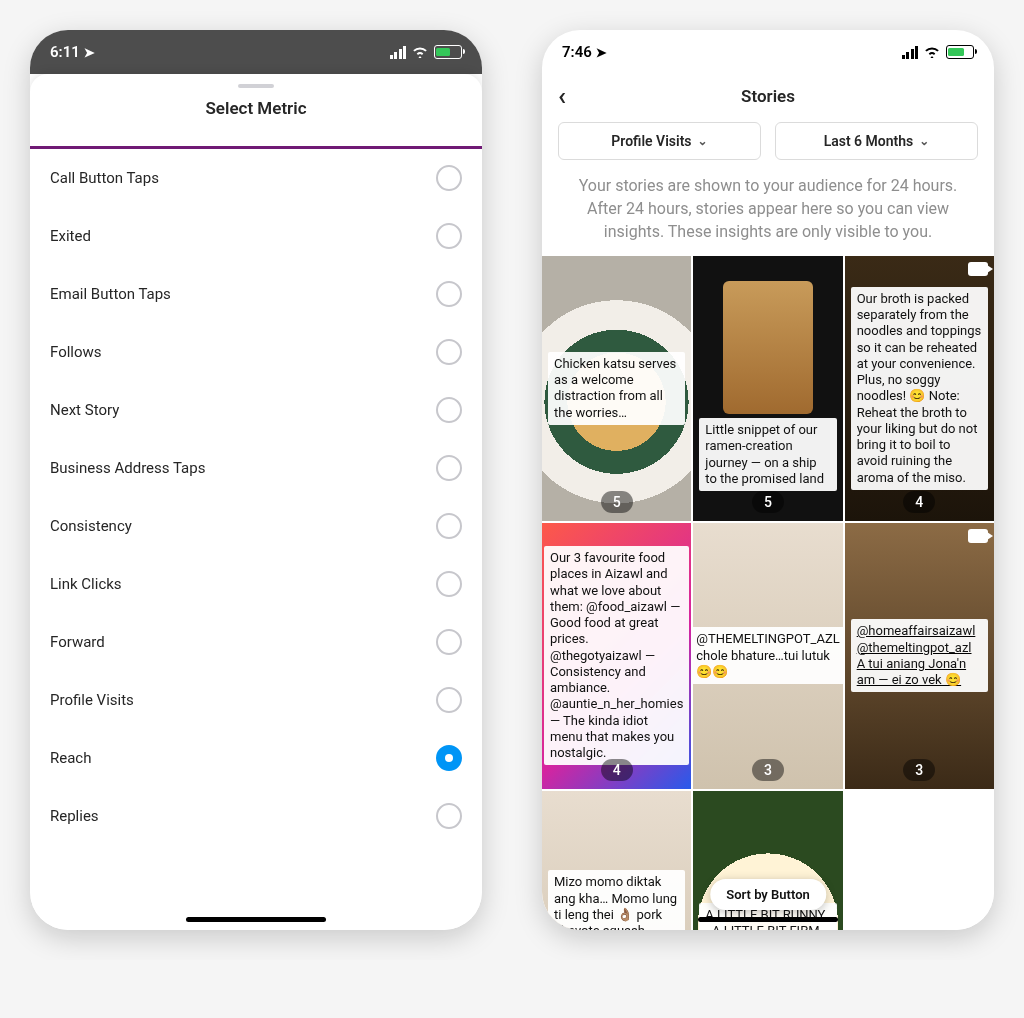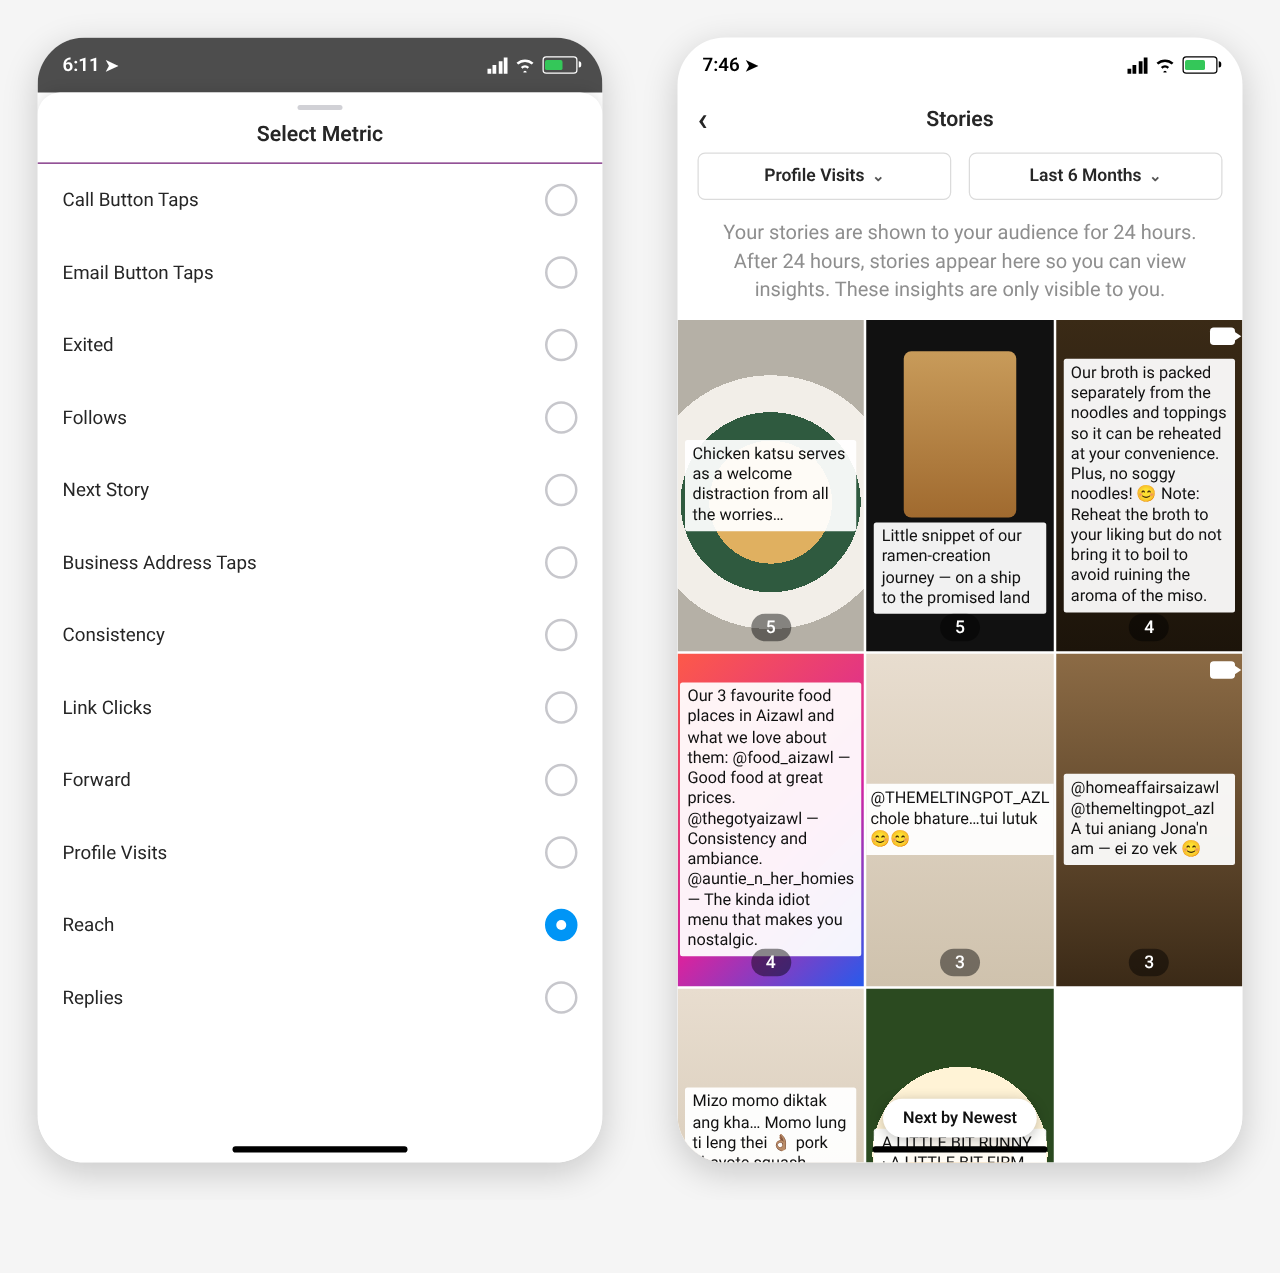--- a/index.html
+++ b/index.html
@@ -53,21 +53,21 @@
   .sheet {
     flex: 1;
     background: #fff;
     border-radius: 18px 18px 0 0;
     margin-top: 0;
     display: flex;
     flex-direction: column;
   }
   .phone.dark-status .sheet { margin-top: 0px; box-shadow: 0 -2px 10px rgba(0,0,0,0.1);}
   .grabber { width: 36px; height: 4px; background: #d1d1d6; border-radius: 2px; margin: 10px auto 4px; }
-  .sheet-title { text-align:center; font-size:17px; font-weight:600; color:#262626; padding: 6px 0 12px; border-bottom:1px solid #701a75;}
+  .sheet-title { text-align:center; font-size:17px; font-weight:600; color:#262626; padding: 6px 0 28px; border-bottom:3px solid #701a75;}
   .metric-list { flex:1; overflow:auto; }
   .metric-row {
     display:flex; justify-content:space-between; align-items:center;
     padding: 16px 20px; font-size:15px; color:#262626;
   }
   .radio {
     width:22px; height:22px; border:2px solid #c7c7cc; border-radius:50%;
     display:flex; align-items:center; justify-content:center;
   }
   .radio.selected { border-color:#0095f6; background:#0095f6; }
@@ -107,21 +107,21 @@
     background: rgba(255,255,255,0.94); color:#111; font-size:13px; line-height:1.25;
     padding:4px 6px; margin:4px 6px; border-radius:2px;
   }
   .tile-gradient { background: linear-gradient(135deg,#fd5949 0%,#d6249f 60%,#285AEB 100%); }
   .tile-food1 { background: radial-gradient(circle at 50% 55%, #e0b060 0 30%, #2f5a3f 30% 44%, #f2eee8 44% 62%, #b5b0a6 62% 100%); }
   .tile-dark  { background:#111; display:flex; align-items:center; justify-content:center;}
   .tile-dark .inner { width:60%; height:50%; background:linear-gradient(#c89b5a,#a06a2f); border-radius:6px;}
   .tile-ramen { background: linear-gradient(#3a2a16,#1c140a); }
   .tile-momo  { background: linear-gradient(#e8ddcf,#cfc2ad); }
   .tile-egg   { background: radial-gradient(circle at 50% 50%, #ffb340 0 28%, #fff3d6 28% 46%, #2b4a20 46% 100%); }
-  .tile-curry { background: linear-gradient(#8c6b45,#3b2a17); }
+  .tile-curry { background: linear-gradient(#8c6b45,#3b2a17); text-decoration: underline; }
   .sort-pill {
     position:absolute; bottom:20px; left:50%; transform:translateX(-50%);
     background:#fff; color:#111; font-size:13px; font-weight:600;
     padding:8px 16px; border-radius:20px; box-shadow:0 2px 10px rgba(0,0,0,0.25);
     white-space:nowrap;
   }
   .home-indicator {
     position:absolute; bottom:8px; left:50%; transform:translateX(-50%);
     width:140px; height:5px; background:#000; border-radius:3px;
   }
@@ -155,25 +155,25 @@
   </div>
   <div class="sheet">
     <div class="grabber"></div>
     <div class="sheet-title">Select Metric</div>
     <div class="metric-list" id="metric-list">
         <div class="metric-row">
           <span>Call Button Taps</span>
           <span class="radio"></span>
         </div>
         <div class="metric-row">
+          <span>Exited</span>
+          <span class="radio"></span>
+        </div>
+        <div class="metric-row">
           <span>Email Button Taps</span>
-          <span class="radio"></span>
-        </div>
-        <div class="metric-row">
-          <span>Exited</span>
           <span class="radio"></span>
         </div>
         <div class="metric-row">
           <span>Follows</span>
           <span class="radio"></span>
         </div>
         <div class="metric-row">
           <span>Next Story</span>
           <span class="radio"></span>
         </div>
@@ -281,18 +281,18 @@
           <div class="tile-count">3</div>
         </div>
         <div class="story-tile tile-momo">
           <div class="caption-strip">Mizo momo diktak ang kha… Momo lung ti leng thei 👌🏽  pork chayote squash momo (Iskus momo with pork)</div>
         </div>
         <div class="story-tile tile-egg">
           <div class="caption-strip">A LITTLE BIT RUNNY · A LITTLE BIT FIRM</div>
         </div>
       </div>
     <div class="sort-pill">
-      <span>Next by Newest</span>
+      <span>Sort by Button</span>
     </div>
   </div>
 
   <div class="home-indicator"></div>
 </div>
 
 </body></html>

